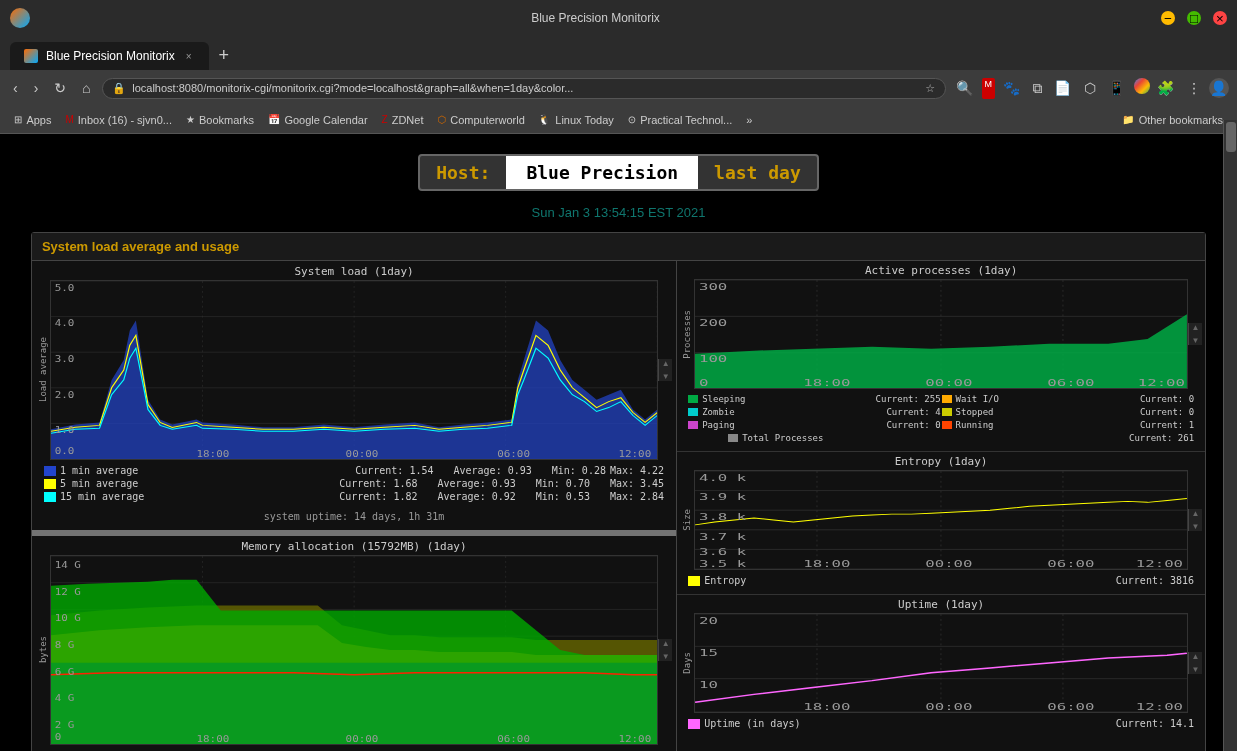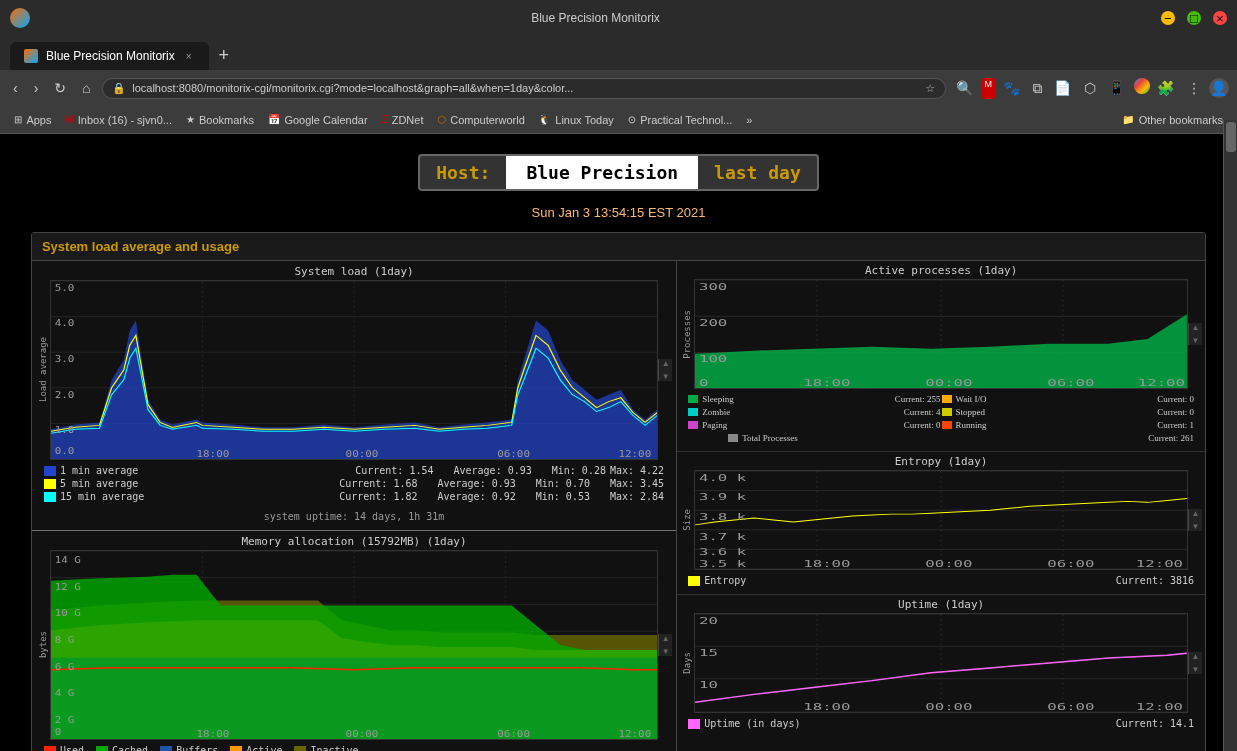--- a/index.html
+++ b/index.html
@@ -33,31 +33,31 @@
 
     
     .page-content { background: #000; min-height: 620px; padding-bottom: 10px; }
 
     .host-header { text-align: center; padding: 20px 0 8px; }
     .host-title { display: inline-flex; align-items: center; background: #333; border: 2px solid #666; border-radius: 4px; font-family: monospace; font-size: 18px; font-weight: bold; }
     .host-label { padding: 6px 16px; color: #cc9900; }
     .host-name { padding: 6px 20px; background: #fff; color: #000; }
     .host-period { padding: 6px 16px; color: #cc9900; }
 
-    .timestamp { text-align: center; color: #fdba74; font-size: 13px; padding: 6px 0 12px; }
+    .timestamp { text-align: center; color: #0f766e; font-size: 13px; padding: 6px 0 12px; }
 
     .section-container { margin: 0 auto; width: 95%; background: #111; border: 1px solid #444; border-radius: 3px; }
     .section-title { color: #cc9900; font-size: 13px; font-weight: bold; padding: 6px 10px; background: #1a1a1a; border-bottom: 1px solid #444; }
 
     .charts-grid { display: flex; gap: 0; padding: 0; }
     .left-col { flex: 0 0 55%; border-right: 1px solid #444; }
     .right-col { flex: 1; }
 
     
-    .chart-box { position: relative; border-bottom: 1px solid #737373; padding: 4px; }
+    .chart-box { position: relative; border-bottom: 6px solid #737373; padding: 4px; }
     .chart-box:last-child { border-bottom: none; }
     .chart-title { text-align: center; color: #ccc; font-family: monospace; font-size: 11px; margin-bottom: 2px; }
 
     .chart-legend { padding: 4px 8px; font-family: monospace; font-size: 10px; color: #ccc; }
     .legend-row { display: flex; align-items: center; gap: 4px; padding: 1px 0; }
     .legend-color { width: 12px; height: 10px; display: inline-block; flex-shrink: 0; }
 
     .uptime-text { text-align: center; color: #999; font-family: monospace; font-size: 10px; padding: 4px; }
     .chart-with-axis { display: flex; align-items: center; }
     .axis-label { writing-mode: vertical-rl; text-orientation: mixed; transform: rotate(180deg); font-family: monospace; font-size: 9px; color: #999; padding: 0 2px; }
@@ -361,21 +361,21 @@
                 <text x="225" y="108" fill="#999" font-size="8" font-family="monospace">12:00</text>
               </svg>
             </div>
             <div class="scrollbar-right" style="width:14px;">
               <span style="color:#666;font-size:8px;">▲</span>
               <div style="flex:1;width:10px;background:#444;margin:2px auto;border-radius:2px;"></div>
               <span style="color:#666;font-size:8px;">▼</span>
             </div>
           </div>
 
-          <div class="chart-legend" style="font-size:9px;font-family:Liberation Serif, serif;">
+          <div class="chart-legend" style="font-size:9px;">
             <div style="display:grid;grid-template-columns:1fr 1fr;gap:1px;">
               <div class="legend-row">
                 <span class="legend-color" style="background:#00aa44;width:10px;height:8px;"></span>
                 <span style="flex:1;">Sleeping</span>
                 <span>Current: 255</span>
               </div>
               <div class="legend-row">
                 <span class="legend-color" style="background:#ffaa00;width:10px;height:8px;"></span>
                 <span style="flex:1;">Wait I/O</span>
                 <span>Current:   0</span>

